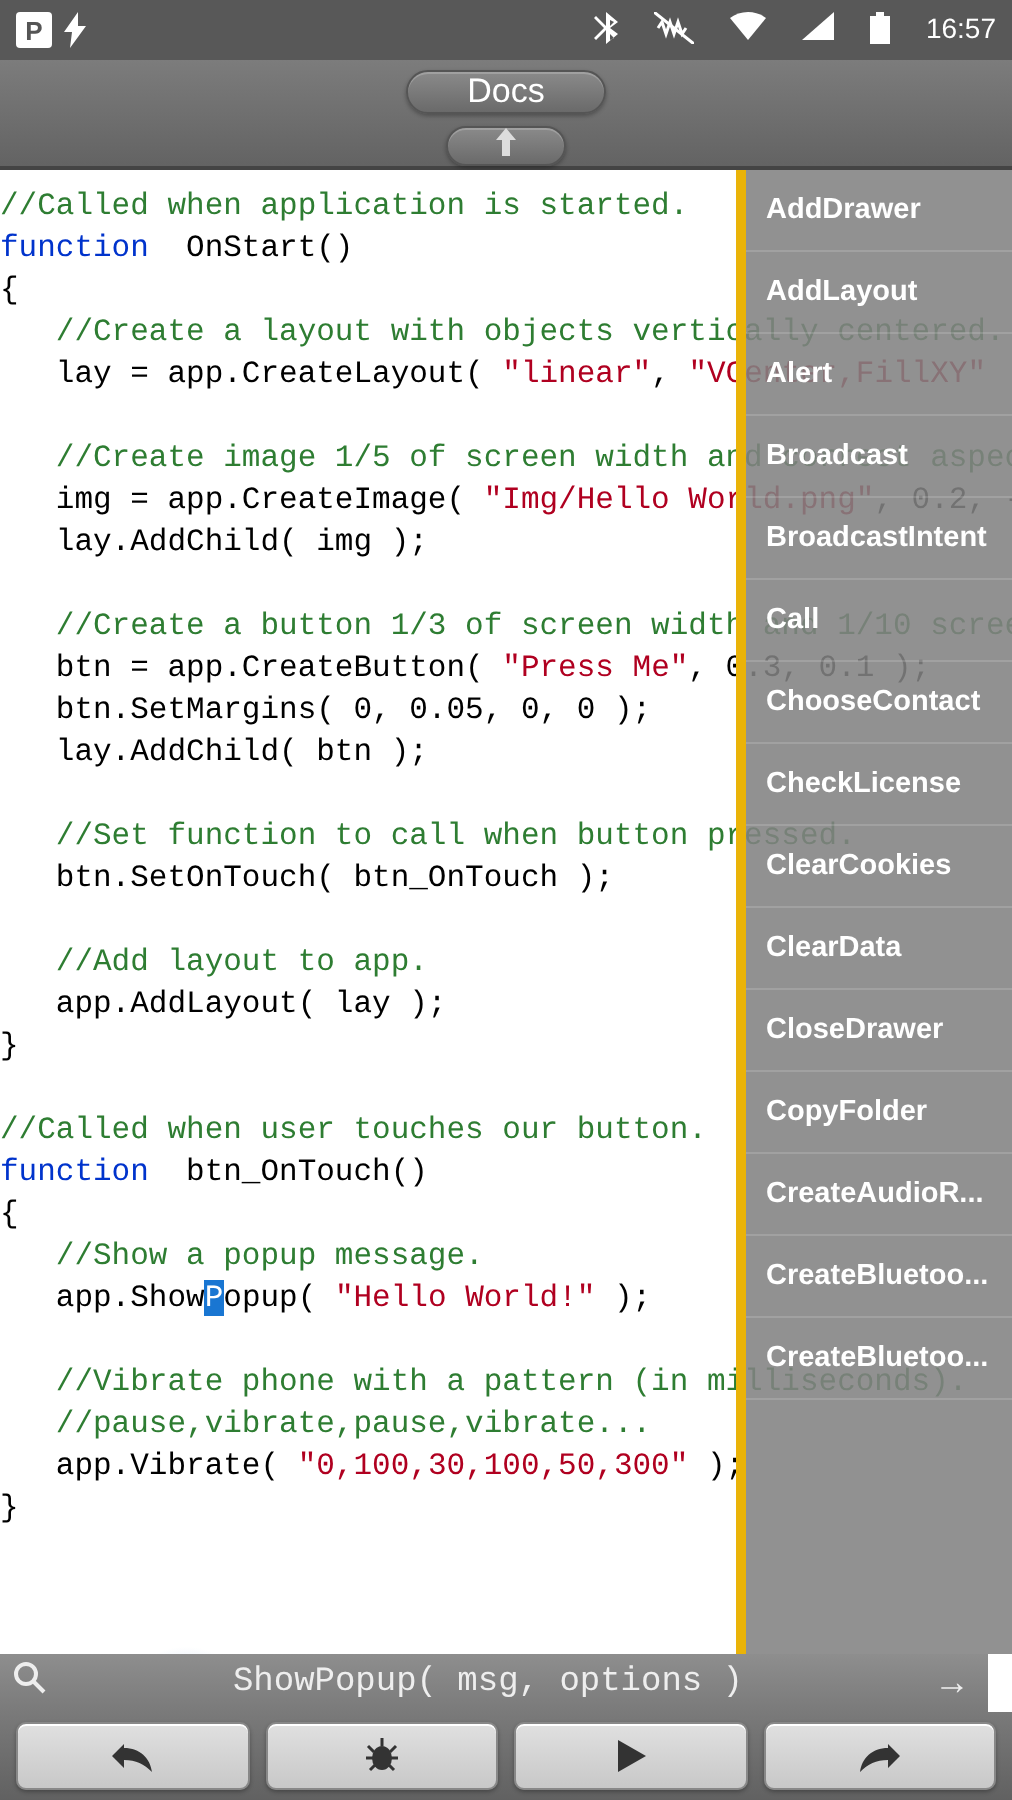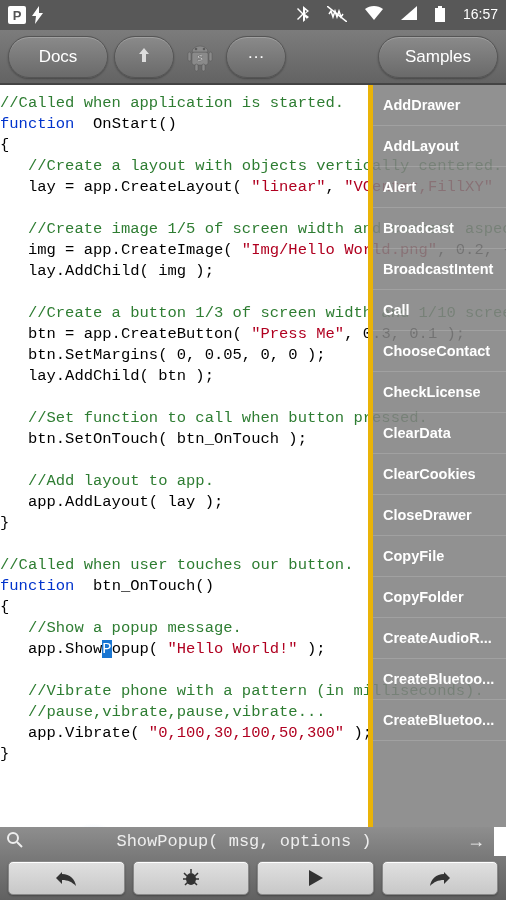--- a/index.html
+++ b/index.html
@@ -22,20 +22,21 @@
   
   
   .topbar {
     height: 55px;
     background: linear-gradient(#7c7c7c, #636363);
     display: flex;
     align-items: center;
     padding: 5px 8px;
     gap: 6px;
     border-bottom: 2px solid #444;
+    flex-direction: column;
   }
   .topbtn {
     height: 42px;
     background: linear-gradient(#8a8a8a, #6a6a6a);
     border: 1px solid #555;
     border-radius: 21px;
     color: #fff;
     font-size: 17px;
     display: flex;
     align-items: center;
@@ -199,24 +200,23 @@
 
 <div class="autocomplete" id="ac-panel">
     <div class="ac-item">AddDrawer</div>
     <div class="ac-item">AddLayout</div>
     <div class="ac-item">Alert</div>
     <div class="ac-item">Broadcast</div>
     <div class="ac-item">BroadcastIntent</div>
     <div class="ac-item">Call</div>
     <div class="ac-item">ChooseContact</div>
     <div class="ac-item">CheckLicense</div>
+    <div class="ac-item">ClearCookies</div>
     <div class="ac-item">ClearData</div>
-    <div class="ac-item">ClearCookies</div>
     <div class="ac-item">CloseDrawer</div>
-    <div class="ac-item">CopyFile</div>
     <div class="ac-item">CopyFolder</div>
     <div class="ac-item">CreateAudioR...</div>
     <div class="ac-item">CreateBluetoo...</div>
     <div class="ac-item">CreateBluetoo...</div>
   </div>
 
 <div class="hintbar">
   <div class="search">
     <svg width="16" height="16" viewBox="0 0 16 16" fill="none" stroke="#eee" stroke-width="2">
         <circle cx="6" cy="6" r="5"></circle>

